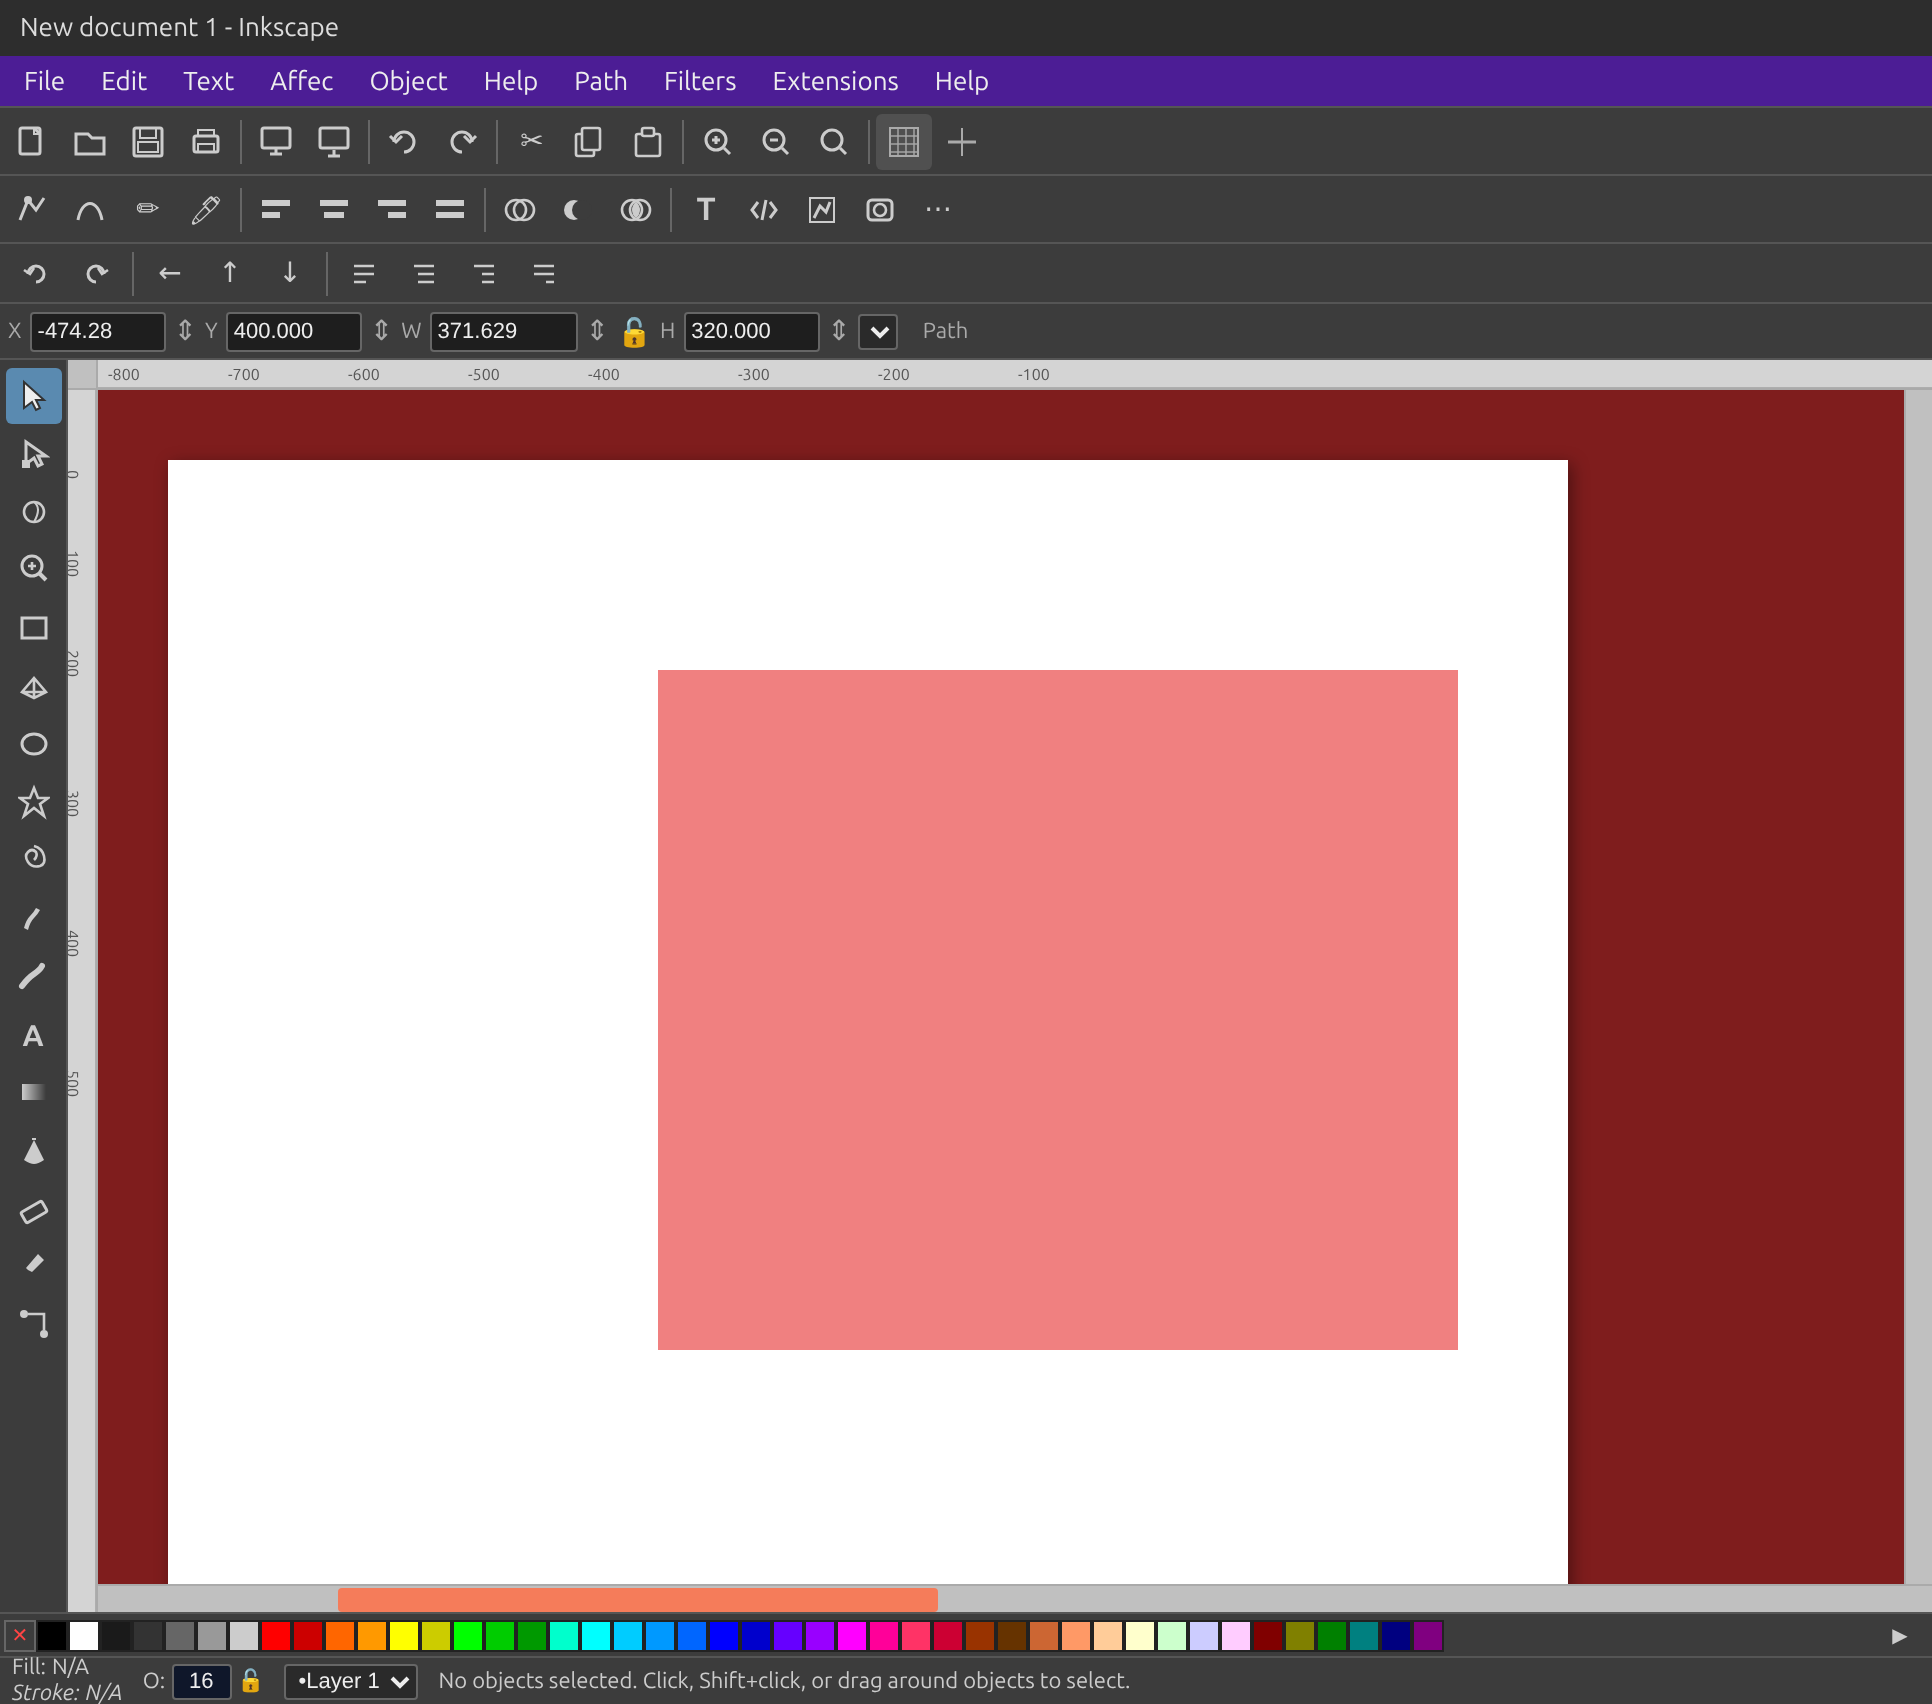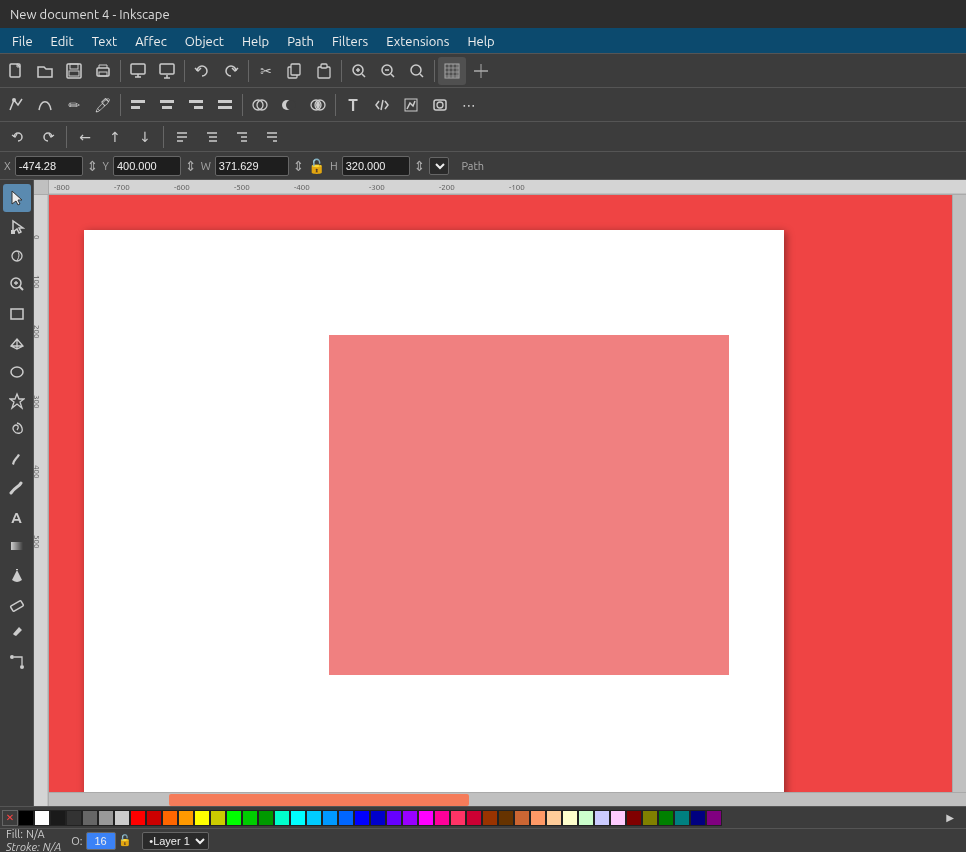--- a/index.html
+++ b/index.html
@@ -12,21 +12,21 @@
       display: flex;
       align-items: center;
       padding: 0 10px;
       font-size: 13px;
       color: #ddd;
     }
 
     
     #menubar {
       height: 26px;
-      background: #0c4a6e;
+      background: #4c1d95;
       display: flex;
       align-items: center;
       padding: 0 4px;
       gap: 2px;
       border-bottom: 1px solid #555;
     }
     .menu-item {
       padding: 2px 8px;
       cursor: pointer;
       border-radius: 2px;
@@ -129,21 +129,21 @@
       cursor: pointer;
       font-size: 15px;
       color: #ccc;
       flex-shrink: 0;
     }
     .lt-btn.active { background: #5a8ab0; }
 
     
     #canvas-area {
       flex: 1;
-      background: #ef4444;
+      background: #7f1d1d;
       position: relative;
       overflow: hidden;
     }
 
     
     #ruler-top {
       position: absolute;
       top: 0; left: 15px; right: 0;
       height: 15px;
       background: #d4d4d4;
@@ -268,34 +268,34 @@
       border: 1px solid #666;
       color: #eee;
       font-size: 11px;
       height: 18px;
       padding: 0 2px;
       border-radius: 2px;
     }
     .opacity-input {
       width: 30px;
       height: 18px;
-      background: #3b82f6;
+      background: #0f172a;
       border: 1px solid #666;
       color: #eee;
       font-size: 11px;
       padding: 0 2px;
       border-radius: 2px;
       text-align: center;
     }
   </style>
 </head>
 <body>
 
 <div id="titlebar">
-  <span>New document 4 - Inkscape</span>
+  <span>New document 1 - Inkscape</span>
 </div>
 
 <div id="menubar">
   <div class="menu-item">File</div>
   <div class="menu-item">Edit</div>
   <div class="menu-item">Text</div>
   <div class="menu-item">Affec</div>
   <div class="menu-item">Object</div>
   <div class="menu-item">Help</div>
   <div class="menu-item">Path</div>
@@ -795,13 +795,14 @@
     </div>
   </div>
   <div style="display:flex;align-items:center;gap:3px;">
     <span>O:</span>
     <input class="opacity-input" value="16" style="">
     <span>🔓</span>
   </div>
   <select class="layer-select">
     <option>•Layer 1</option>
   </select>
+  <span id="status-message" style="color:#ccc; font-size:11px;">No objects selected. Click, Shift+click, or drag around objects to select.</span>
 </div>
 
 </body></html>

